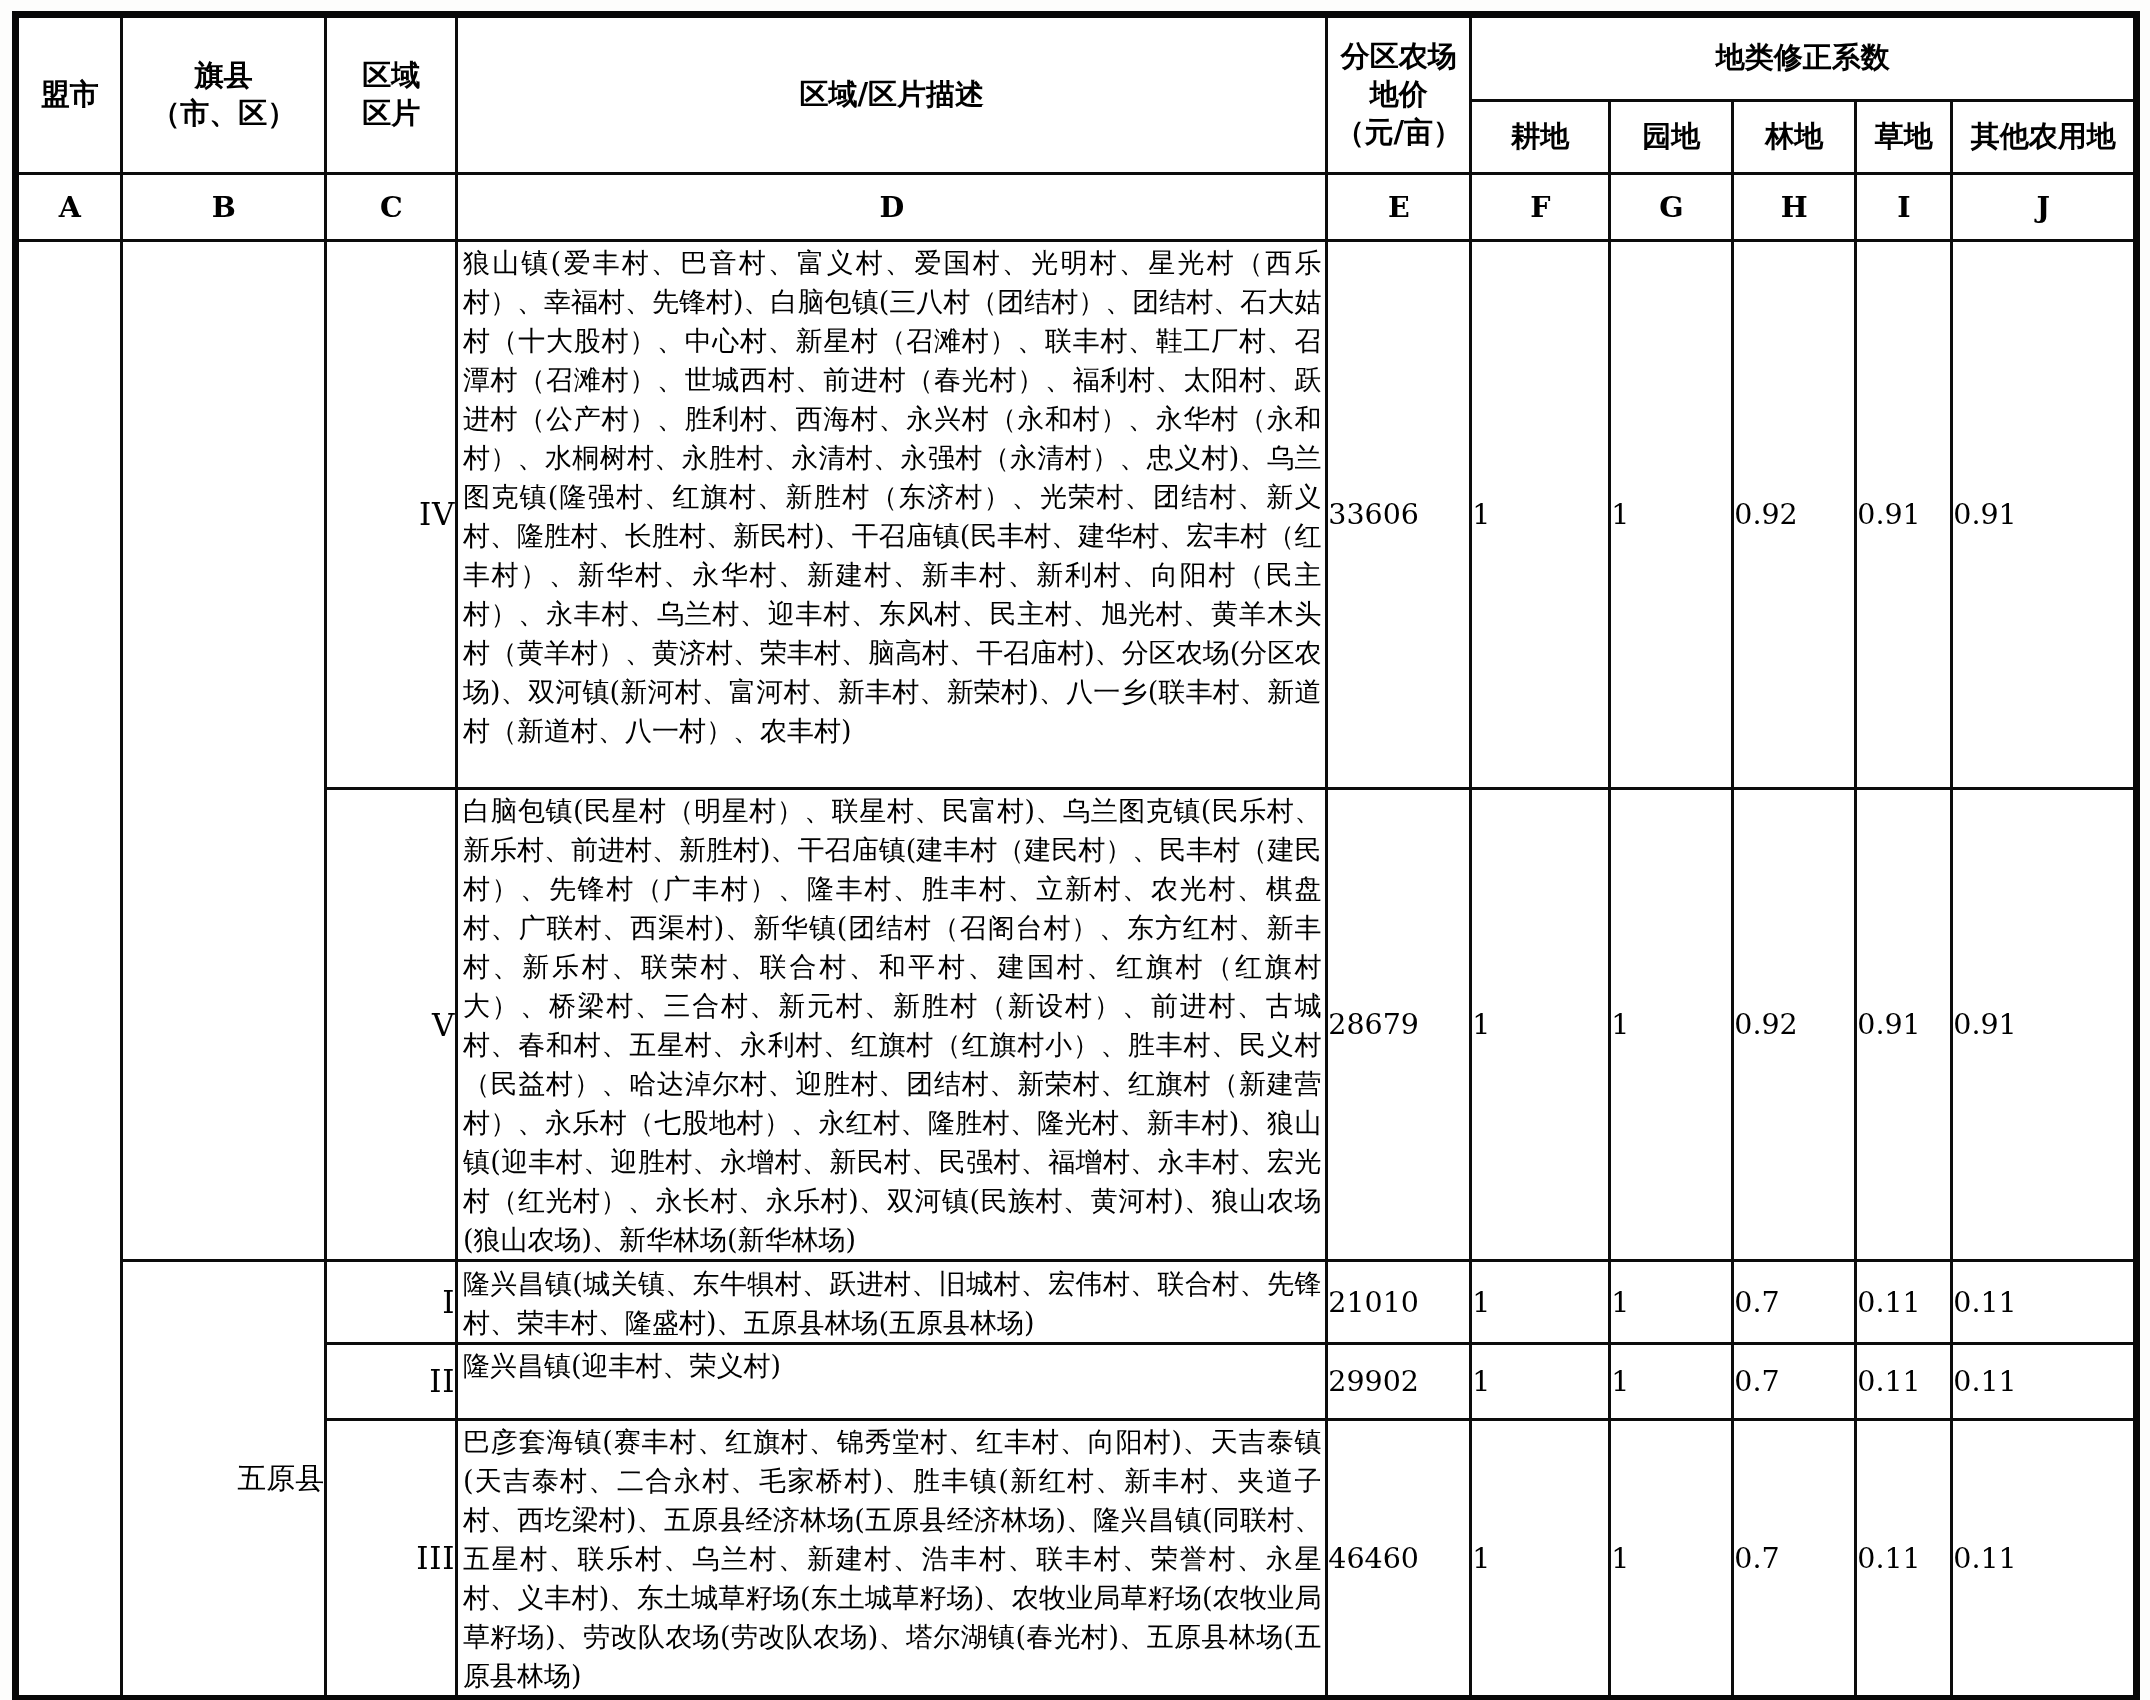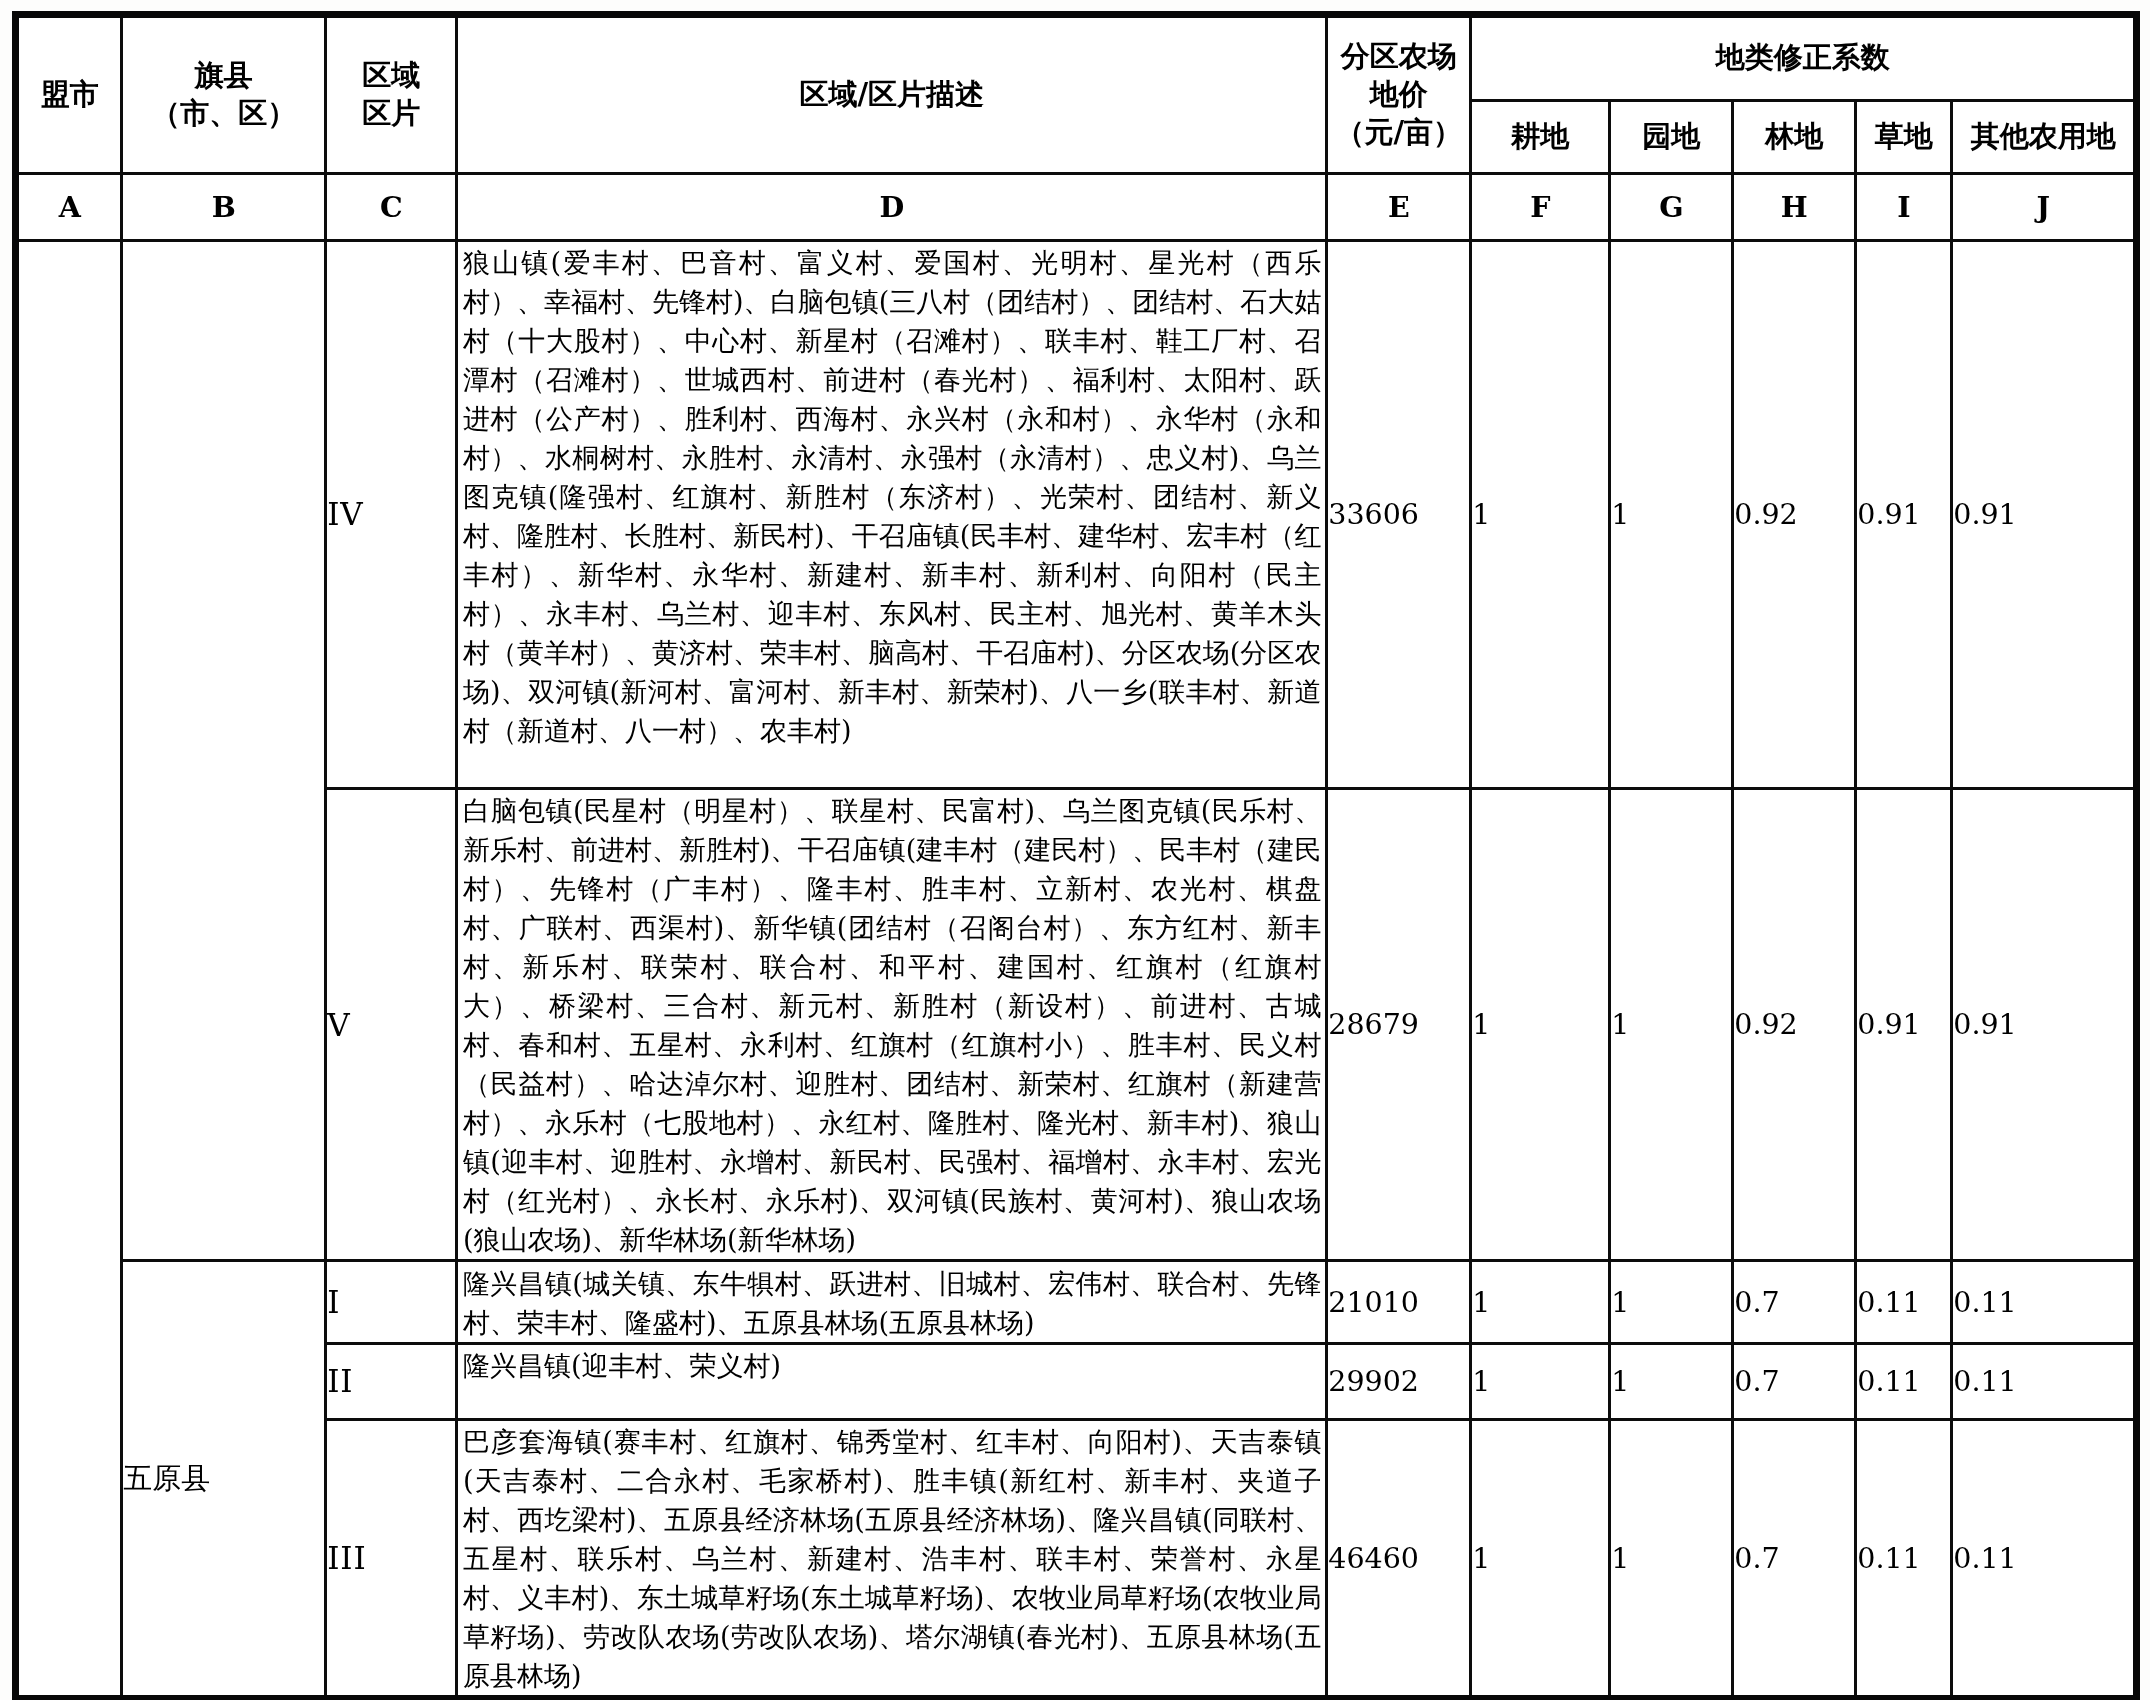--- a/index.html
+++ b/index.html
@@ -31,27 +31,27 @@
     white-space:pre-line;
     font-weight:bold;
   }
   .letter{
     text-align:center;
     vertical-align:middle;
     font-size:28.5px;
     font-weight:bold;
   }
   .zone{
-    text-align:left;
+    text-align:right;
     vertical-align:middle;
     font-size:31px;
     letter-spacing:0.8px;
   }
   .county{
-    text-align:left;
+    text-align:right;
     vertical-align:middle;
     font-size:29px;
   }
   .league{
     text-align:center;
     vertical-align:middle;
     font-size:29px;
   }
   .desc{
     vertical-align:top;

